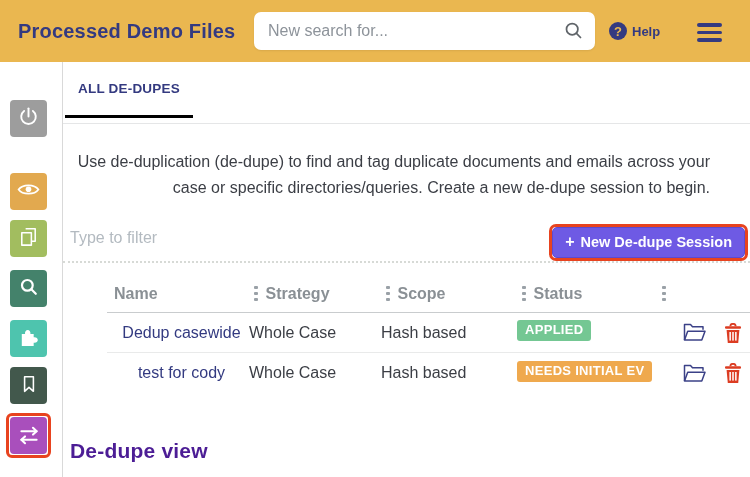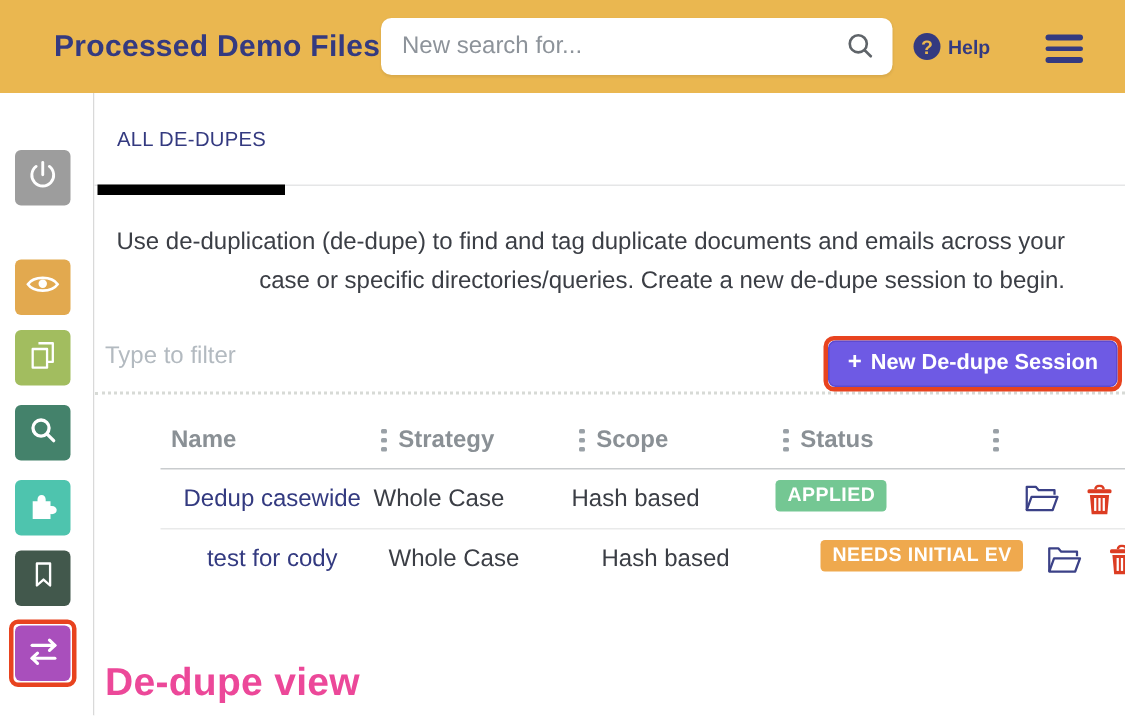--- a/index.html
+++ b/index.html
@@ -3,21 +3,21 @@
 <meta charset="utf-8">
 <style>
   * { box-sizing: border-box; margin: 0; padding: 0; }
   html,body { width:750px; height:477px; overflow:hidden; }
   body { font-family:"Liberation Sans", sans-serif; background:#fff; }
   .screen { position:relative; width:750px; height:477px; background:#fff; }
 
   
   .topbar { position:absolute; top:0; left:0; right:0; height:62px; background:#EAB750; }
   .title { position:absolute; left:18px; top:0; height:62px; display:flex; align-items:center;
-           font-size:20px; font-weight:800; color:#343A80; letter-spacing:.2px;margin-left:18px; }
+           font-size:20px; font-weight:800; color:#343A80; letter-spacing:.2px; }
   .searchbox { position:absolute; left:254px; top:12px; width:341px; height:38px;
                background:#fff; border-radius:7px; box-shadow:0 1px 2px rgba(0,0,0,.08); }
   .searchbox input { width:100%; height:100%; border:none; outline:none; background:transparent;
                      padding:0 44px 0 14px; font-size:16px; font-family:inherit; color:#444; }
   .searchbox input::placeholder { color:#8d939a; opacity:1; }
   .search-glyph { position:absolute; right:11px; top:8px; }
   .helpbtn { position:absolute; left:609px; top:0; height:62px; display:flex; align-items:center;
              gap:5px; cursor:pointer; }
   .help-q { width:18px; height:18px; border-radius:50%; background:#343A80; color:#EAB750;
             font-size:13px; font-weight:800; display:flex; align-items:center; justify-content:center; }
@@ -37,23 +37,23 @@
   .s-search   { margin-top:13px; background:#44826B; }
   .s-puzzle   { margin-top:13px; background:#4EC4AE; }
   .s-bookmark { margin-top:10px; background:#42584C; }
   .s-active-ring { margin:9px 0 0 6px; width:45px; height:45px; border:3px solid #E8431F;
                    border-radius:6px; display:flex; align-items:center; justify-content:center; }
   .s-swap { margin:0; background:#A94FBC; }
 
   
   .main { position:absolute; top:62px; left:63px; right:0; bottom:0; background:#fff; }
   .tabbar { position:relative; height:62px; border-bottom:1px solid #e5e6e7; }
-  .tab { position:absolute; left:2px; top:0; height:68px; display:flex; align-items:center;
-         padding:0 13px; font-size:13.5px; font-weight:400; letter-spacing:.2px; color:#343A80;
-         border-bottom:7px solid #000000; cursor:pointer; }
+  .tab { position:absolute; left:2px; top:0; height:56px; display:flex; align-items:center;
+         padding:0 13px; font-size:13.5px; font-weight:700; letter-spacing:.2px; color:#343A80;
+         border-bottom:3px solid #000000; cursor:pointer; }
   .desc { margin:25px 40px 0 7px; max-width:655px; font-size:16px; line-height:26px; color:#3b3e45;text-align:right; }
 
   .filter-row { position:relative; margin-top:24px; height:38px; }
   .filter-row input { position:absolute; left:0; bottom:0; width:100%; height:36px; border:none;
                       outline:none; background:transparent; border-bottom:2px dotted #d7dad6;
                       padding:0 0 12px 7px; font-size:16px; font-family:inherit; color:#555; }
   .filter-row input::placeholder { color:#b3bac0; opacity:1; }
   .btn-ring { position:absolute; right:2px; top:-1px; border:3px solid #E8431F; border-radius:7px;
               background:#fff; }
   .new-btn { display:flex; align-items:center; gap:6px; background:#6E5AE4; color:#fff;
@@ -63,31 +63,31 @@
 
   
   .grid { display:grid; grid-template-columns:142px 132px 136px 140px 1fr; align-items:center;margin-left:44px; }
   .t-head { height:38px; margin-top:12px; border-bottom:1px solid #c9ccce; color:#8a9095;
             font-size:16px; font-weight:700; }
   .t-head .cell { display:flex; align-items:center; gap:8px; padding-left:5px; }
   .t-head .cell.first { padding-left:7px; }
   .col-dots { display:inline-flex; flex-direction:column; gap:2.5px; }
   .col-dots i { width:3.5px; height:3.5px; background:#9aa1a7; border-radius:1px; }
   .t-row { height:40px; font-size:16px; color:#3b3e45; border-bottom:1px solid #e9eaea; }
-  .t-row:last-of-type { border-bottom:none;gap:10px; }
+  .t-row:last-of-type { border-bottom:none; }
   .name-cell { padding-left:7px; color:#333A80; cursor:pointer; white-space:nowrap; overflow:visible;text-align:center; }
   .badge { display:inline-block; max-width:137px; padding:2px 8px 4px; border-radius:3px;
            color:#fff; font-size:13px; font-weight:800; letter-spacing:.3px; white-space:nowrap;
            overflow:hidden; }
   .badge.green  { background:#74C793; }
   .badge.orange { background:#EFA94E; }
   .actions { display:flex; justify-content:flex-end; align-items:center; gap:17px; padding-right:8px; }
   .actions .act { cursor:pointer; display:flex; align-items:center; }
 
-  .caption { margin:46px 0 0 7px; font-size:26px; font-weight:700; color:#ec4899; letter-spacing:.2px; }
+  .caption { margin:46px 0 0 7px; font-size:21px; font-weight:700; color:#4c1d95; letter-spacing:.2px; }
 </style>
 </head>
 <body>
 
 <div class="screen">
 
   <header class="topbar">
     <div class="title">Processed Demo Files</div>
 
     <div class="searchbox">

